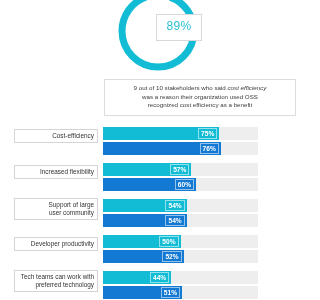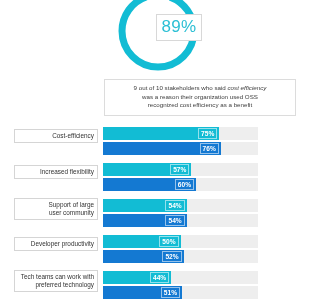--- a/index.html
+++ b/index.html
@@ -38,21 +38,21 @@
   }
   #donut-value {
     position: absolute;
     left: 156px;
     top: 14px;
     width: 44px;
     height: 25px;
     border: 1px solid #d8d8d8;
     background: #ffffff;
     color: #2bbfd4;
-    font-size: 17px;
+    font-size: 12px;
     line-height: 23px;
     text-align: center;
     letter-spacing: .3px;
   }
 
   
   #caption {
     position: absolute;
     left: 104px;
     top: 79px;

